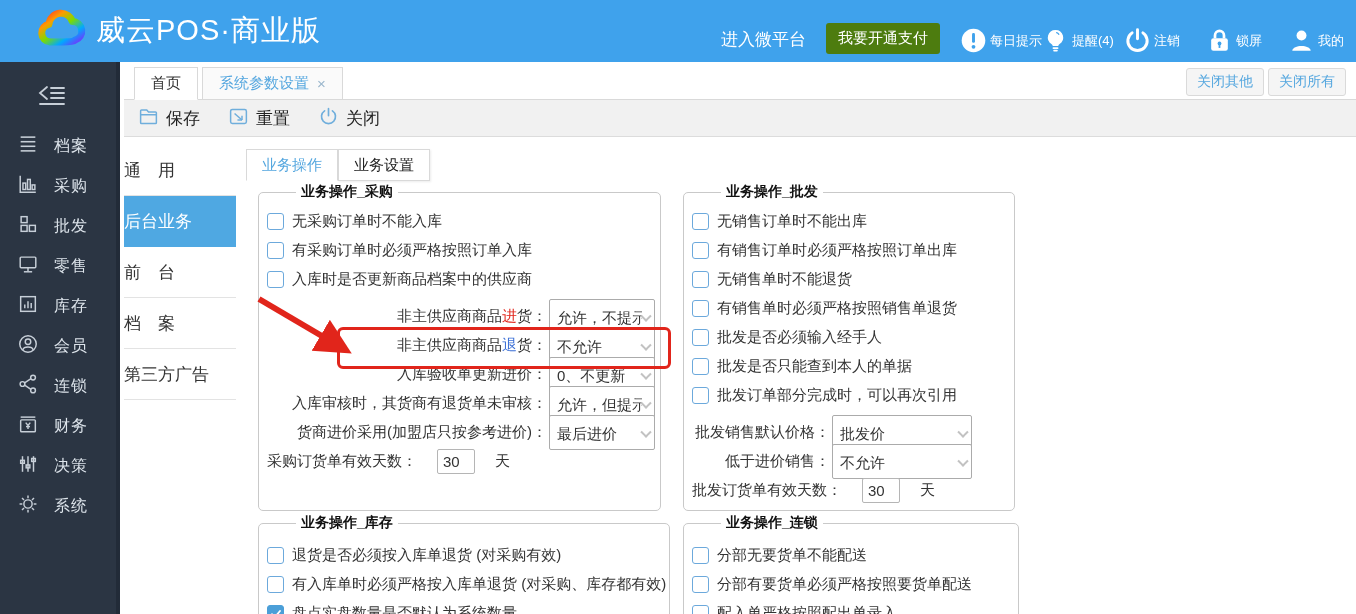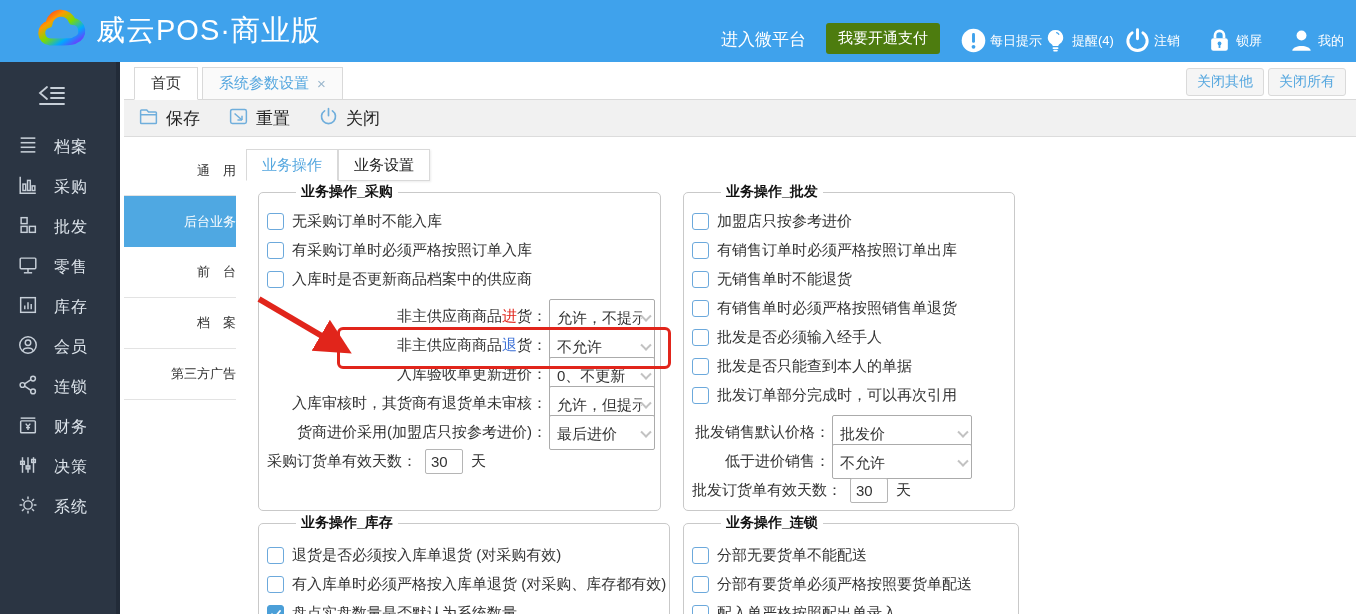--- a/index.html
+++ b/index.html
@@ -12,21 +12,21 @@
   .logo { position:absolute; left:36px; top:9px; display:flex; align-items:center; gap:8px; }
   .logo-text { color:#fff; font-size:29px; letter-spacing:1px; }
   .top-right { position:absolute; right:6px; top:0; height:62px; display:flex; align-items:flex-end; gap:20px; padding-bottom:8px; }
   .top-link { color:#fff; font-size:17px; margin-bottom:3px; cursor:pointer; }
   .cta-btn { background:#4d7c0f; color:#fff; font-size:15px; border:none; border-radius:3px; padding:6px 12px; margin-bottom:0; cursor:pointer; font-family:Liberation Serif, serif;text-align:center; }
   .top-item { display:flex; align-items:center; gap:3px; width:62px; cursor:pointer; }
   .top-item .lbl { color:#fff; font-size:13px; white-space:nowrap; }
   .top-item svg { display:block; }
 
   
-  .sidebar { position:absolute; left:0; top:62px; width:120px; bottom:0; background:#2B3543; border-right:4px solid #222B38; z-index:10;font-family:Liberation Mono, monospace; }
+  .sidebar { position:absolute; left:0; top:62px; width:120px; bottom:0; background:#2B3543; border-right:4px solid #222B38; z-index:10; }
   .collapse-btn { margin:22px 0 14px 38px; cursor:pointer; }
   .side-item { height:40px; display:flex; align-items:center; padding-left:17px; gap:15px; cursor:pointer; }
   .side-item .lbl { color:#DDE4EB; font-size:16px; letter-spacing:1px; }
   .side-item svg { flex:none; }
 
   
   .main { position:absolute; left:124px; top:62px; right:0; bottom:0; }
 
   .tabstrip { position:relative; height:38px; background:#fff; border-bottom:1px solid #D9D9D9; }
   .tab { position:absolute; bottom:-1px; height:33px; display:flex; align-items:center; border:1px solid #D9D9D9; padding:0 16px; font-size:15px; cursor:pointer; background:#fff; }
@@ -37,21 +37,21 @@
   .tab-actions button { background:#F5F5F5; border:1px solid #DADADA; border-radius:3px; color:#55A7DF; font-size:14px; padding:4px 10px; cursor:pointer; font-family:inherit; }
 
   .toolbar { height:37px; background:#F1F1F1; border-bottom:1px solid #DCDCDC; display:flex; align-items:center; padding-left:14px; gap:28px; }
   .tool { display:flex; align-items:center; gap:7px; cursor:pointer; }
   .tool .lbl { font-size:17px; color:#222; }
 
   .content { position:relative; height:477px; background:#fff; }
 
   
   .subnav { position:absolute; left:0; top:8px; width:112px; }
-  .sub-item { height:51px; display:flex; align-items:center; justify-content:flex-end; font-size:13px; color:#333; border-bottom:1px solid #E3E3E3; cursor:pointer; background:#fff; }
+  .sub-item { height:51px; display:flex; align-items:center; justify-content:flex-start; font-size:17px; color:#333; border-bottom:1px solid #E3E3E3; cursor:pointer; background:#fff; }
   .sub-item:first-child { border-top:1px solid transparent; }
   .sub-item.active { background:#4FA8E2; color:#fff; border-bottom:none; }
 
   
   .ctabs { position:absolute; left:122px; top:12px; display:flex; }
   .ctab { height:32px; display:flex; align-items:center; padding:0 15px; border:1px solid #D9D9D9; font-size:15px; background:#fff; cursor:pointer; }
   .ctab.active { color:#55A7DF; border-bottom-color:#fff; }
   .ctab.inactive { color:#222; background:#fff; box-shadow:1px 1px 2px rgba(0,0,0,0.08); }
 
   
@@ -69,21 +69,21 @@
 
   .sel-row { height:29px; display:flex; align-items:center; }
   .sel-gap { margin-top:8px; }
   .sel-row .lbl { width:288px; text-align:right; font-size:15px; color:#333; white-space:nowrap; flex:none; }
   .p-wholesale .sel-row .lbl { width:146px; }
   .select { margin-left:2px; width:106px; height:35px; border:1px solid #ABABAB; border-radius:2px; display:flex; align-items:center; padding:4px 4px 0 7px; cursor:pointer; background:#fff; }
   .p-wholesale .select { width:140px; }
   .select .val { flex:1; font-size:15px; color:#333; white-space:nowrap; overflow:hidden; }
   .chev { width:8px; height:8px; border-right:2px solid #C2C2C2; border-bottom:2px solid #C2C2C2; transform:rotate(45deg) translate(-2px,-2px); flex:none; }
 
-  .days-row { height:29px; display:flex; align-items:center; padding-left:8px; gap:8px; }
+  .days-row { height:29px; display:flex; align-items:center; padding-left:8px; gap:20px; }
   .days-row .lbl { font-size:15px; color:#333; white-space:nowrap; }
   .num-input { width:38px; height:25px; border:1px solid #B5B5B5; border-radius:2px; font-size:15px; color:#333; display:flex; align-items:center; padding-left:5px; background:#fff; }
   .unit { font-size:15px; color:#333; }
 
   .acc-red { color:#E1251B; }
   .acc-blue { color:#3B6FD6; }
 
   
   .hl-box { position:absolute; left:78px; top:134px; width:334px; height:42px; border:3px solid #E1251B; border-radius:6px; pointer-events:none; z-index:6; }
   .arrow-overlay { position:absolute; left:130px; top:156px; width:110px; height:72px; z-index:7; pointer-events:none; }
@@ -448,21 +448,21 @@
         </div>
 
         <div class="hl-box"></div>
       </section>
 
       <section class="panel p-wholesale">
         <span class="legend">业务操作_批发</span>
 
         <div class="check-row">
           <span class="cb"></span>
-          <span class="lbl">加盟店只按参考进价</span>
+          <span class="lbl">无销售订单时不能出库</span>
         </div>
         <div class="check-row">
           <span class="cb"></span>
           <span class="lbl">有销售订单时必须严格按照订单出库</span>
         </div>
         <div class="check-row">
           <span class="cb"></span>
           <span class="lbl">无销售单时不能退货</span>
         </div>
         <div class="check-row">

